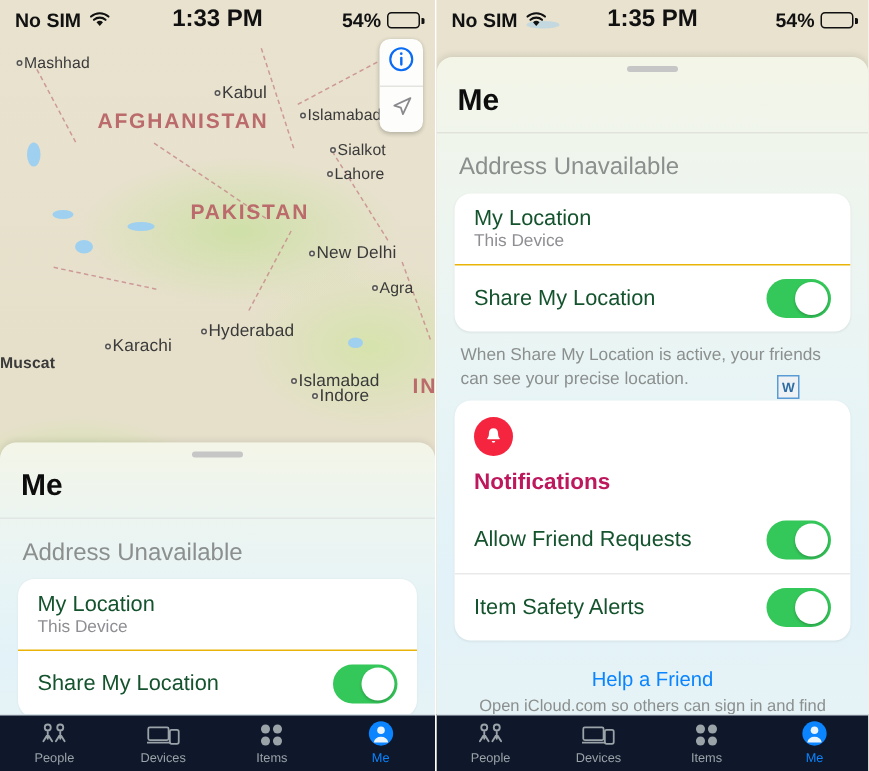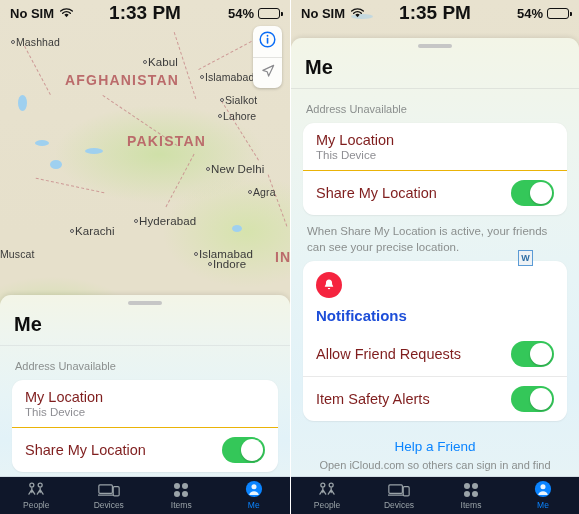--- a/index.html
+++ b/index.html
@@ -26,21 +26,21 @@
 
   
   .statusbar {
     position: absolute; top: 0; left: 0; right: 0; height: 26px;
     display: flex; align-items: center;
     padding: 0 10px;
     font-size: 13px; font-weight: bold; color: #111;
     z-index: 40;
   }
   .sb-left { display: flex; align-items: center; gap: 5px; }
-  .sb-center { position: absolute; left: 0; right: 0; text-align: center; font-size: 19px; font-weight: bold; }
+  .sb-center { position: absolute; left: 0; right: 0; text-align: center; font-size: 16px; font-weight: bold; }
   .sb-right { margin-left: auto; display: flex; align-items: center; gap: 4px; z-index: 2;}
   .wifi-icon { display: inline-block; width: 15px; height: 12px; }
   .battery {
     width: 22px; height: 11px; border: 1.4px solid #111; border-radius: 3px;
     position: relative; padding: 1px;
   }
   .battery::after {
     content: ""; position: absolute; right: -3.5px; top: 3px;
     width: 2px; height: 4px; background: #111; border-radius: 0 1px 1px 0;
   }
@@ -115,52 +115,52 @@
     margin: 6px auto 0;
   }
   .sheet-title {
     font-size: 20px; font-weight: bold; color: #0d0d0d;
     padding: 8px 14px 9px 14px;
   }
   .sheet-right .sheet-titlebar { border-bottom: 1px solid #dfe3dc; }
   .sheet-left  .sheet-titlebar { border-bottom: 1px solid #dfe6e4; }
   .sheet-body { flex: 1; overflow: hidden; padding: 0 12px; }
   .section-label {
-    font-size: 11px; color: #8b8f8e; padding: 14px 3px 8px 3px;
+    font-size: 16px; color: #8b8f8e; padding: 14px 3px 8px 3px;
   }
   .card {
     background: #ffffff; border-radius: 11px; overflow: hidden;
     box-shadow: 0 0.5px 1.5px rgba(0,0,0,.06);
   }
   .row {
     display: flex; align-items: center; justify-content: space-between;
     padding: 9px 13px; min-height: 40px;
   }
   .row + .row { border-top: 1px solid #eab308; }
-  .row-main { font-size: 14.5px; color: #7f1d1d; }
+  .row-main { font-size: 14.5px; color: #14532d; }
   .row-sub  { font-size: 11.5px; color: #8e8e93; margin-top: 1px; }
   .row-stack { display: flex; flex-direction: column; }
   .footnote {
     font-size: 11.5px; color: #8b8f8e; line-height: 1.35;
     padding: 9px 4px 6px 4px;
   }
   .toggle {
     width: 43px; height: 26px; border-radius: 13px; background: #34c759;
     position: relative; flex: none; cursor: pointer;
   }
   .toggle .knob {
     position: absolute; top: 2px; left: 19px; width: 22px; height: 22px;
     border-radius: 50%; background: #fff; box-shadow: 0 1px 2px rgba(0,0,0,.22);
   }
   .notif-head { padding: 11px 13px 8px 13px; }
   .bell-badge {
     width: 26px; height: 26px; border-radius: 50%; background: #f5243f;
     display: flex; align-items: center; justify-content: center;
   }
-  .notif-title { font-size: 15px; font-weight: bold; color: #1d4ed8; margin-top: 9px; }
+  .notif-title { font-size: 15px; font-weight: bold; color: #be185d; margin-top: 9px; }
   .link-center {
     text-align: center; color: #0a84ff; font-size: 13.5px;
     padding: 18px 0 4px 0; cursor: pointer;
   }
   .link-sub {
     text-align: center; color: #8b8f8e; font-size: 11px; line-height: 1.35;
     padding: 0 6px;
   }
 
   
@@ -225,21 +225,21 @@
           <div class="maplabel city" style="left: 223px; top: 110px;">Lahore</div>
           <div class="maplabel country" style="left: 127px; top: 133px;">PAKISTAN</div>
           <div class="citydot" style="left: 206px; top: 167px;"></div>
           <div class="maplabel big" style="left: 211px; top: 163px;">New Delhi</div>
           <div class="citydot" style="left: 248px; top: 190px;"></div>
           <div class="maplabel city" style="left: 253px; top: 186px;">Agra</div>
           <div class="citydot" style="left: 134px; top: 219px;"></div>
           <div class="maplabel big" style="left: 139px; top: 215px;">Hyderabad</div>
           <div class="citydot" style="left: 70px; top: 229px;"></div>
           <div class="maplabel big" style="left: 75px; top: 225px;">Karachi</div>
-          <div class="maplabel city" style="left: 0px; top: 248px;">Muscat</div>
+          <div class="maplabel city" style="left: 0px; top: 236px; font-weight: bold;">Muscat</div>
           <div class="citydot" style="left: 194px; top: 252px;"></div>
           <div class="maplabel big" style="left: 199px; top: 248px;">Islamabad</div>
           <div class="citydot" style="left: 208px; top: 262px;"></div>
           <div class="maplabel big" style="left: 213px; top: 258px;">Indore</div>
           <div class="maplabel country" style="left: 275px; top: 249px;">IND</div>
         </div>
 
       <div class="map-controls">
         <div class="map-btn">
           <span>

